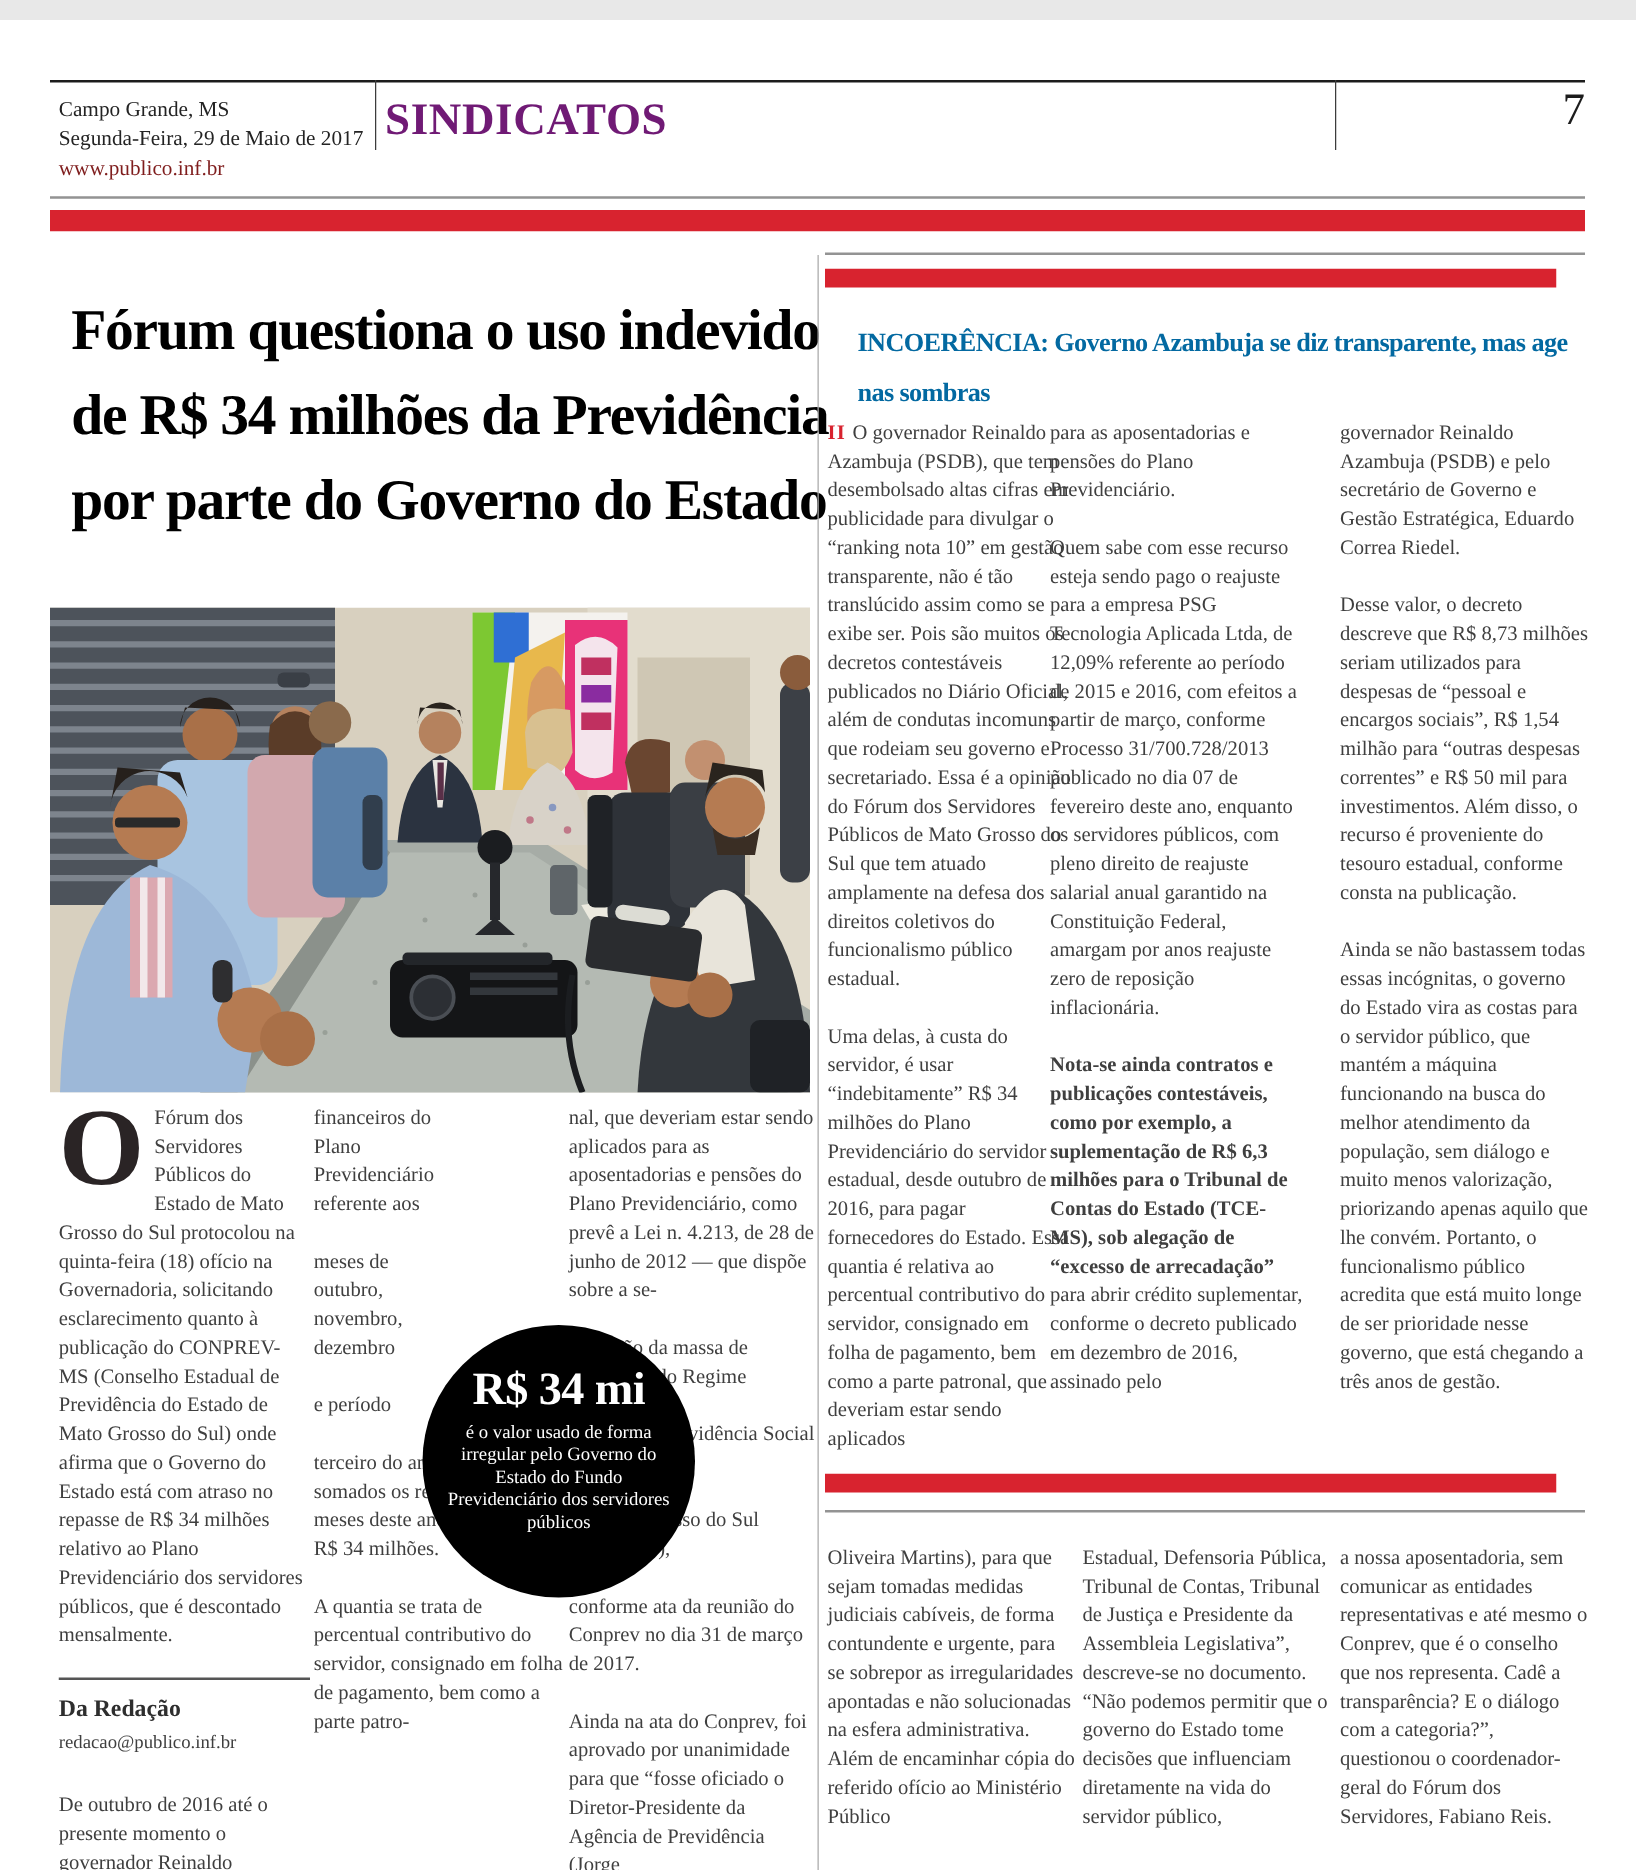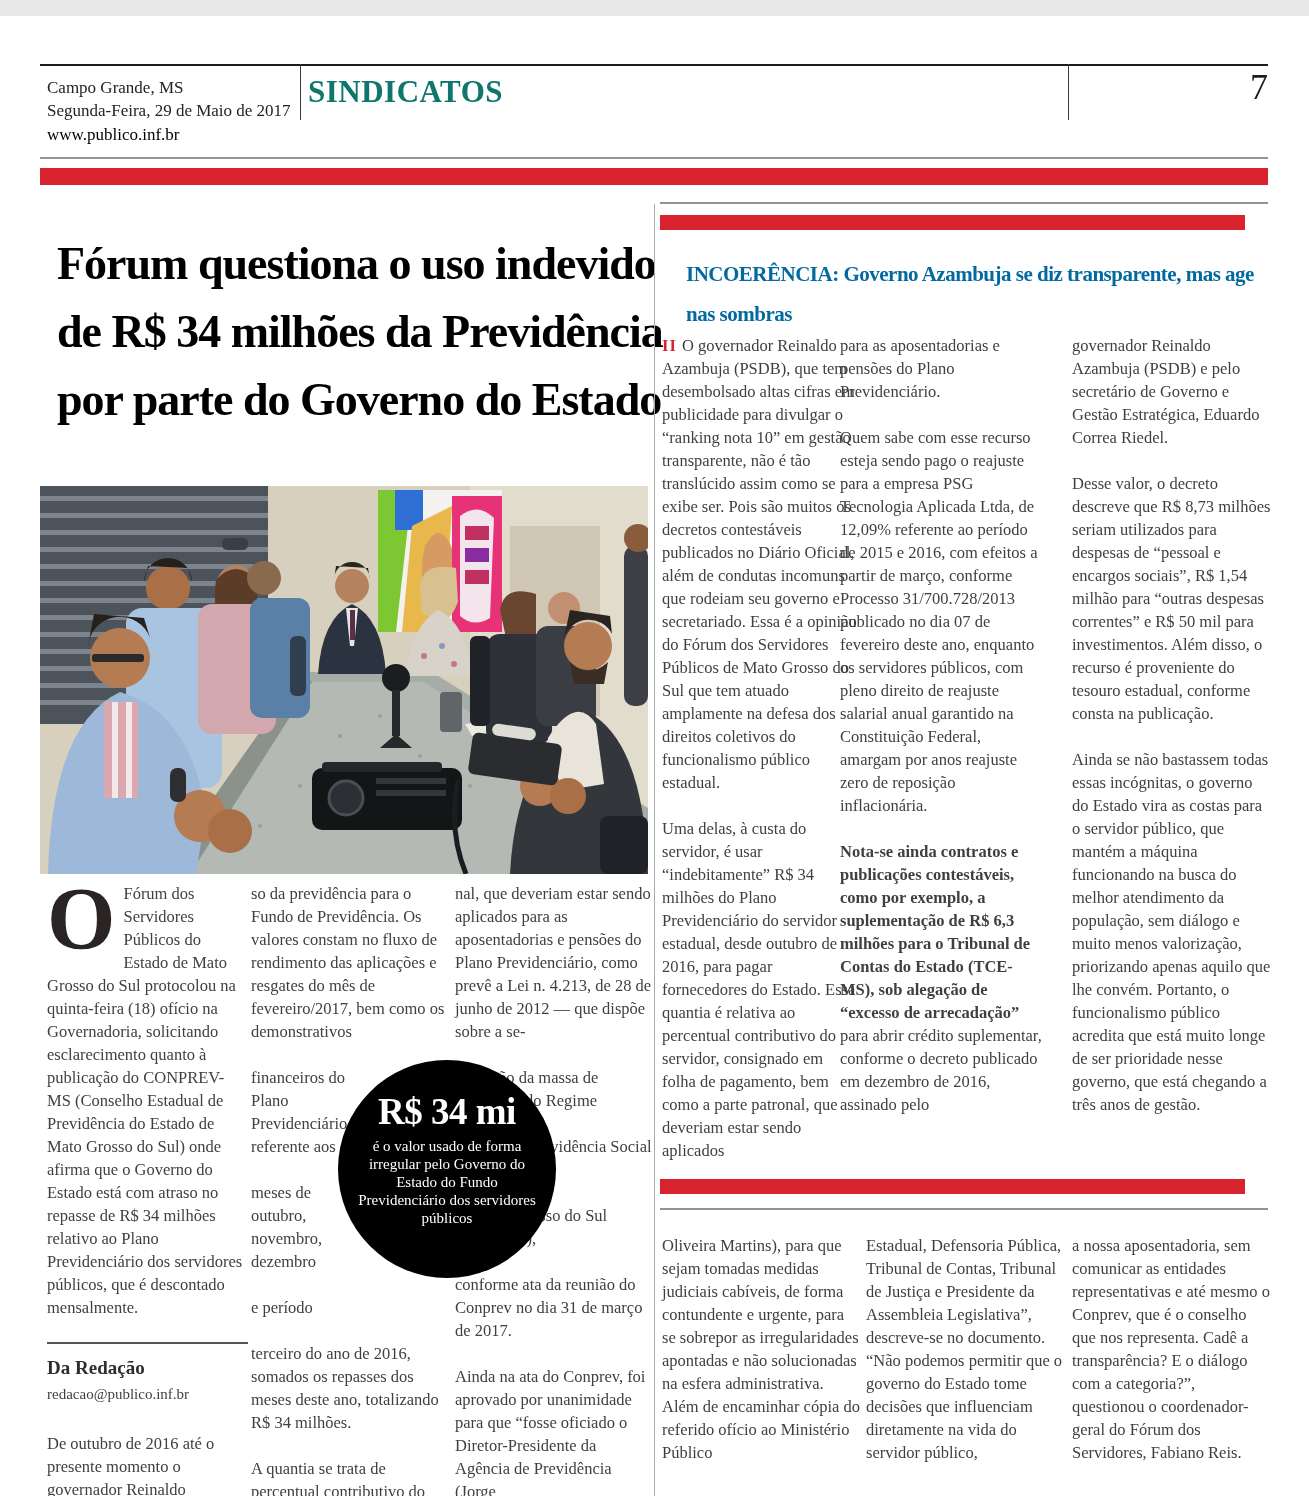--- a/index.html
+++ b/index.html
@@ -7,24 +7,24 @@
     position:relative;width:1309px;height:1496px;margin:16px auto;
     background:#ffffff;overflow:hidden;
     font-family:Liberation Serif, serif;color:#3f3f3f;
   }
   
   .rule{position:absolute;background:#1c1c1c;}
   .rule.gray{background:#939393;}
   .header-top-rule{left:40px;right:41px;top:48px;height:2px;}
   .vdiv{position:absolute;top:48px;width:1px;height:56px;background:#3c3c3c;}
   .meta{position:absolute;left:47px;top:60px;font-size:17px;line-height:1.38;color:#232323;}
-  .meta .site{color:#000000;}
+  .meta .site{color:#7f1d1d;}
   .section-title{
-    position:absolute;left:308px;top:58px;font-size:31px;font-weight:700;
-    color:#0f766e;letter-spacing:.5px;
+    position:absolute;left:308px;top:58px;font-size:36px;font-weight:700;
+    color:#701a75;letter-spacing:.5px;
   }
   .page-number{position:absolute;right:41px;top:50px;font-size:36px;color:#1c1c1c;}
   .under-header-rule{left:40px;right:41px;top:141px;height:2px;}
   .red-bar{position:absolute;background:#d8232f;}
   .top-red-bar{left:40px;right:41px;top:152px;height:17px;}
 
   
   .left-headline{
     position:absolute;left:57px;top:183px;width:622px;
     font-size:46px;line-height:68px;font-weight:700;color:#000000;letter-spacing:-1px;
@@ -241,21 +241,20 @@
 
   <div class="body-col lcol1">
     <p><span class="dropcap">O</span><span>Fórum dos Servidores Públicos do Estado de Mato Grosso do Sul protocolou na quinta-feira (18) ofício na Governadoria, solicitando esclarecimento quanto à publicação do CONPREV-MS (Conselho Estadual de Previdência do Estado de Mato Grosso do Sul) onde afirma que o Governo do Estado está com atraso no repasse de R$ 34 milhões relativo ao Plano Previdenciário dos servidores públicos, que é descontado mensalmente.</span></p>
     <hr class="byline-rule">
     <p class="byline-author bold">Da Redação</p>
     <p class="byline-email">redacao@publico.inf.br</p>
     <p>De outubro de 2016 até o presente momento o governador Reinaldo Azambuja não repassa o recur-</p>
   </div>
 
   <div class="body-col lcol2">
-    <p class="wrap-block">so da previdência para o Fundo de Previdência. Os valores constam no fluxo de rendimento das aplicações e resgates do mês de fevereiro/2017, bem como os demonstrativos</p>
     <p class="wrap-block wrap-b1-col2">financeiros do Plano Previdenciário referente aos</p>
     <p class="wrap-block wrap-b2-col2">meses de outubro, novembro, dezembro</p>
     <p class="wrap-block wrap-b3-col2">e período</p>
     <p>terceiro do ano de 2016, somados os repasses dos meses deste ano, totalizando R$ 34 milhões.</p>
     <p>A quantia se trata de percentual contributivo do servidor, consignado em folha de pagamento, bem como a parte patro-</p>
   </div>
 
   <div class="body-col lcol3">
     <p class="wrap-block">nal, que deveriam estar sendo aplicados para as aposentadorias e pensões do Plano Previdenciário, como prevê a Lei n. 4.213, de 28 de junho de 2012 — que dispõe sobre a se-</p>
     <p class="wrap-block wrap-b1-col3">gregação da massa de segurados do Regime</p>

